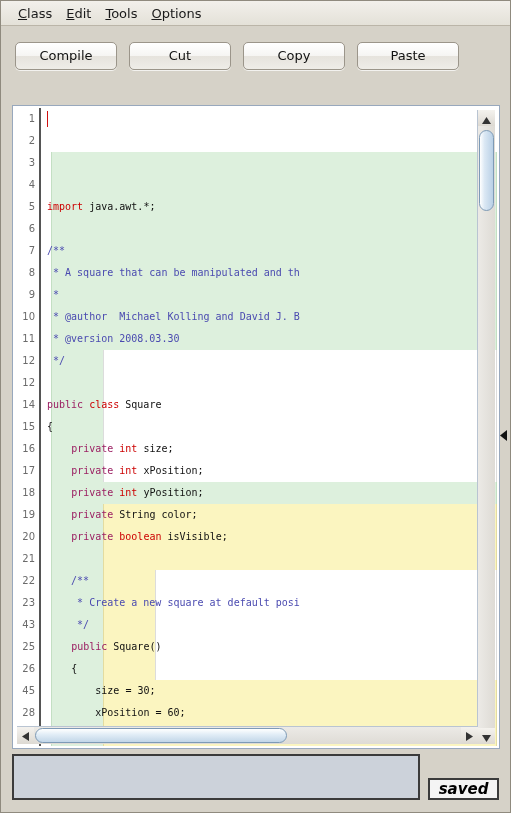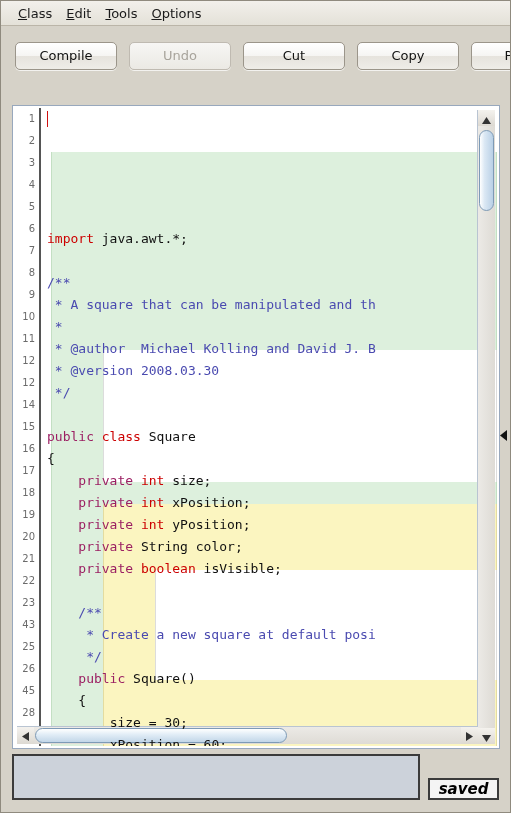--- a/index.html
+++ b/index.html
@@ -87,21 +87,21 @@
     box-sizing:border-box;
   }
   .gutter .ln{
     height:22px;line-height:22px;text-align:right;
     padding-right:4px;font-size:10px;color:#6b6b6b;
     font-family:"DejaVu Sans","Liberation Sans",sans-serif;
   }
   .code{
     position:absolute;left:28px;top:0;right:0;bottom:0;
     font-family:"DejaVu Sans Mono","Liberation Mono",monospace;
-    font-size:13px;
+    font-size:10px;
     white-space:pre;
     overflow:hidden;
   }
   .row{height:22px;line-height:22px;position:relative;padding-left:4px;}
   
   .band{position:absolute;top:0;bottom:0;}
   .scope-green{background:#ddf0dd;border-left:1px solid #c3dfc3;border-right:1px solid #c3dfc3;}
   .scope-yellow{background:#fbf5c0;border-left:1px solid #e3dca0;border-right:1px solid #e3dca0;}
   .scope-white{background:#ffffff;border-left:1px solid #dcdcdc;border-right:1px solid #dcdcdc;}
   .rowtext{position:relative;z-index:2;}
@@ -168,21 +168,20 @@
 
   <div class="menubar">
     <div class="menu-item"><u>C</u>lass</div>
     <div class="menu-item"><u>E</u>dit</div>
     <div class="menu-item"><u>T</u>ools</div>
     <div class="menu-item"><u>O</u>ptions</div>
   </div>
 
   <div class="toolbar">
     <div class="tbtn">Compile</div>
-    <div class="tbtn disabled">Undo</div>
     <div class="tbtn">Cut</div>
     <div class="tbtn">Copy</div>
     <div class="tbtn">Paste</div>
 
   </div>
 
   <div class="editor-frame">
     <div class="editor-inner">
 
       <div class="gutter" id="gutter">

